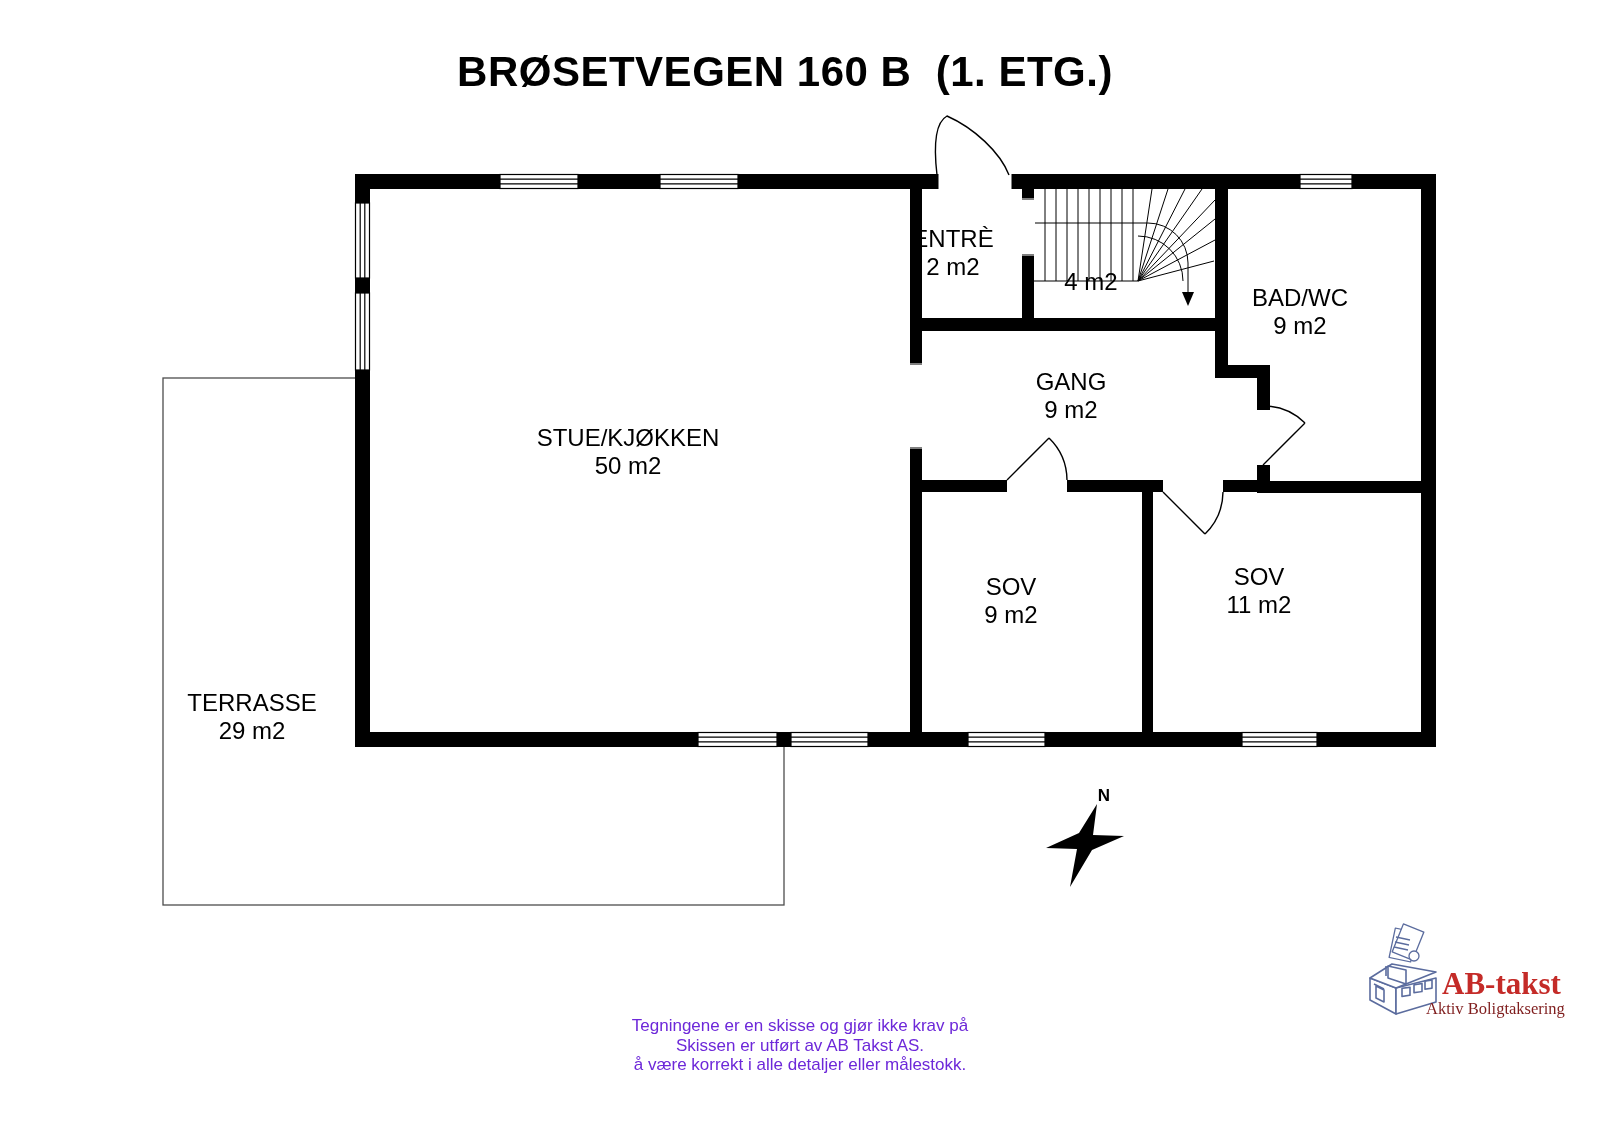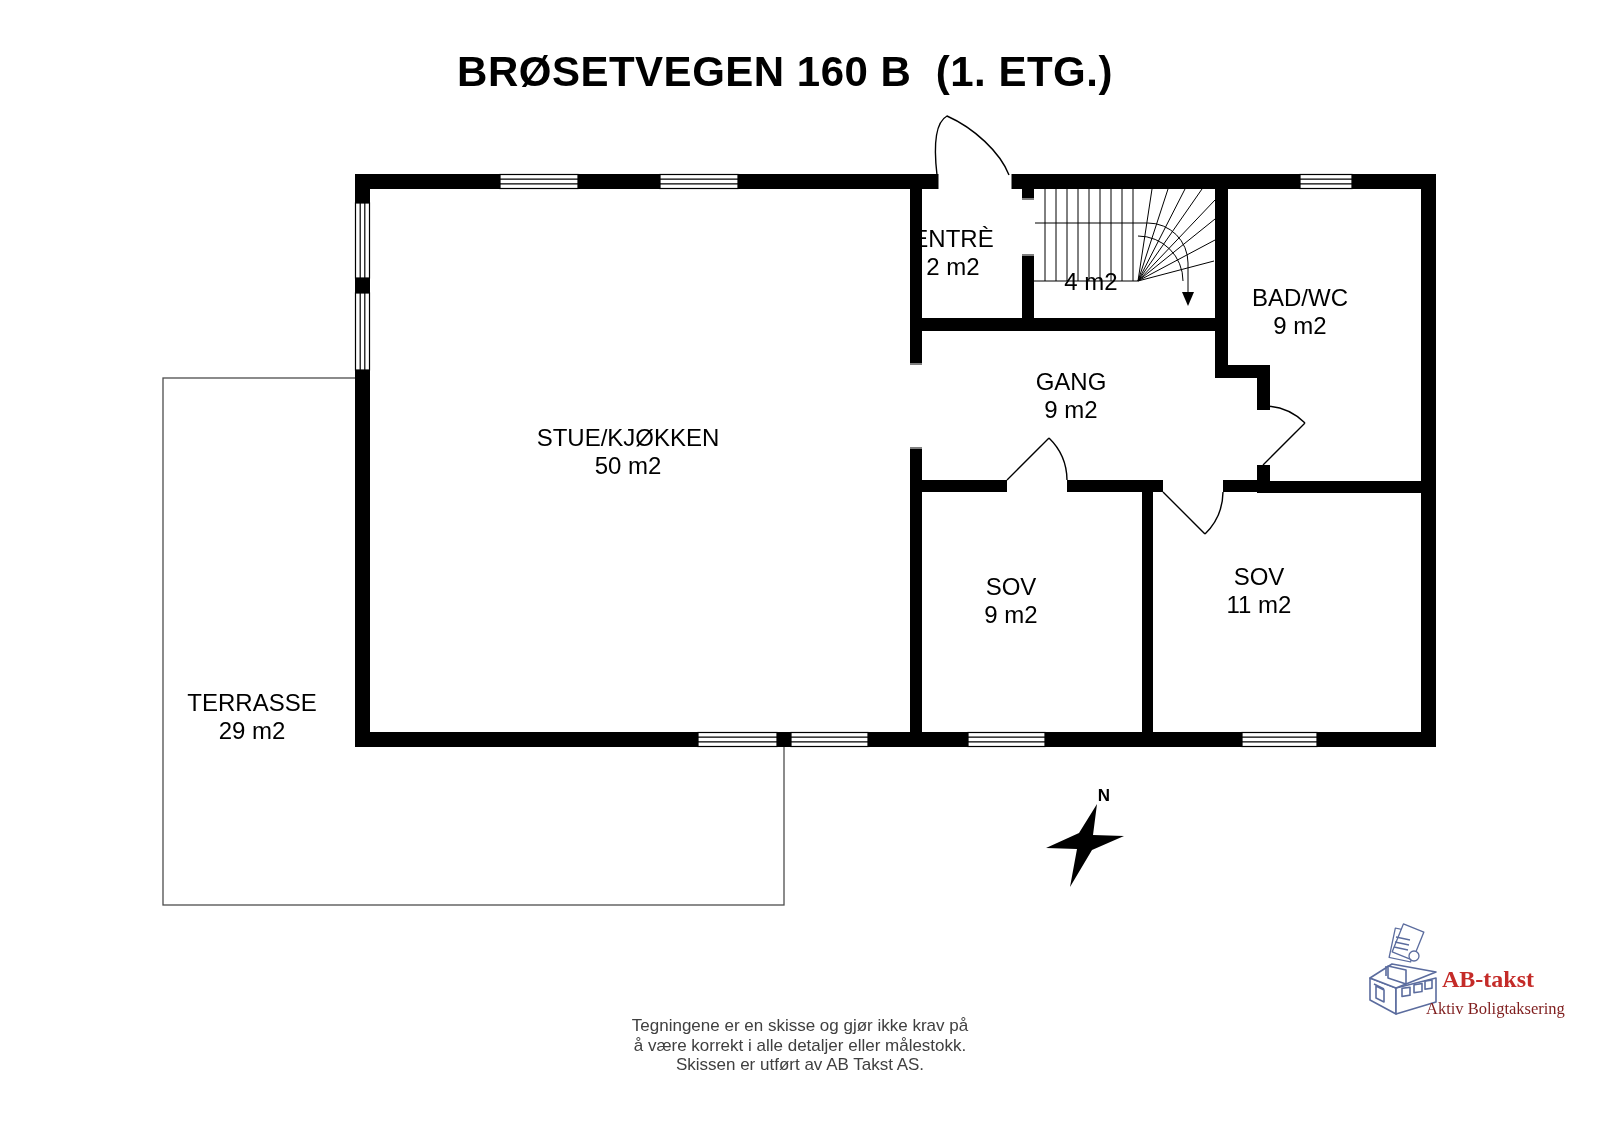--- a/index.html
+++ b/index.html
@@ -4,25 +4,25 @@
 <style>
   html,body{margin:0;padding:0;background:#ffffff;}
   #page{position:relative;width:1600px;height:1131px;background:#ffffff;overflow:hidden;
         font-family:"Liberation Sans", sans-serif;color:#000;}
   #title{position:absolute;left:0;top:48px;width:1570px;text-align:center;
          font-size:42px;font-weight:bold;letter-spacing:.5px;white-space:pre;}
   #plan-svg{position:absolute;left:0;top:0;}
   .room-name,.room-area{font-family:"Liberation Sans", sans-serif;font-size:24px;fill:#000;}
   .north-label{font-family:"Liberation Sans", sans-serif;font-size:17px;font-weight:bold;fill:#000;}
   #footer{position:absolute;left:0;top:1016px;width:1600px;text-align:center;
-          font-size:17px;line-height:19.5px;color:#404040;}
+          font-size:17px;line-height:19.5px;color:#6d28d9;}
   #logo{position:absolute;left:1362px;top:920px;width:210px;height:110px;}
   #logo-house{position:absolute;left:0;top:2px;}
   #logo-brand{position:absolute;left:80px;top:46px;font-family:"Liberation Serif", serif;
-              font-weight:bold;font-size:24px;color:#c42b28;white-space:nowrap;}
+              font-weight:bold;font-size:31px;color:#c42b28;white-space:nowrap;}
   #logo-tagline{position:absolute;left:64px;top:79px;font-family:"Liberation Serif", serif;
               font-size:16.5px;color:#7f1d1d;white-space:nowrap;}
 </style>
 </head>
 <body>
 
 <div id="page">
 
   <div id="title">BRØSETVEGEN 160 B  (1. ETG.)</div>
 
@@ -171,17 +171,17 @@
         <rect x="63" y="68" width="7" height="8" transform="skewY(-8)"></rect>
         <path d="M12,62 l10,5 M24,44 v10"></path>
       </g>
     </svg>
     <div id="logo-brand">AB-takst</div>
     <div id="logo-tagline">Aktiv Boligtaksering</div>
   </div>
 
   <div id="footer">
     <div>Tegningene er en skisse og gjør ikke krav på</div>
+    <div>Skissen er utført av AB Takst AS.</div>
     <div>å være korrekt i alle detaljer eller målestokk.</div>
-    <div>Skissen er utført av AB Takst AS.</div>
   </div>
 
 </div>
 
 </body></html>

